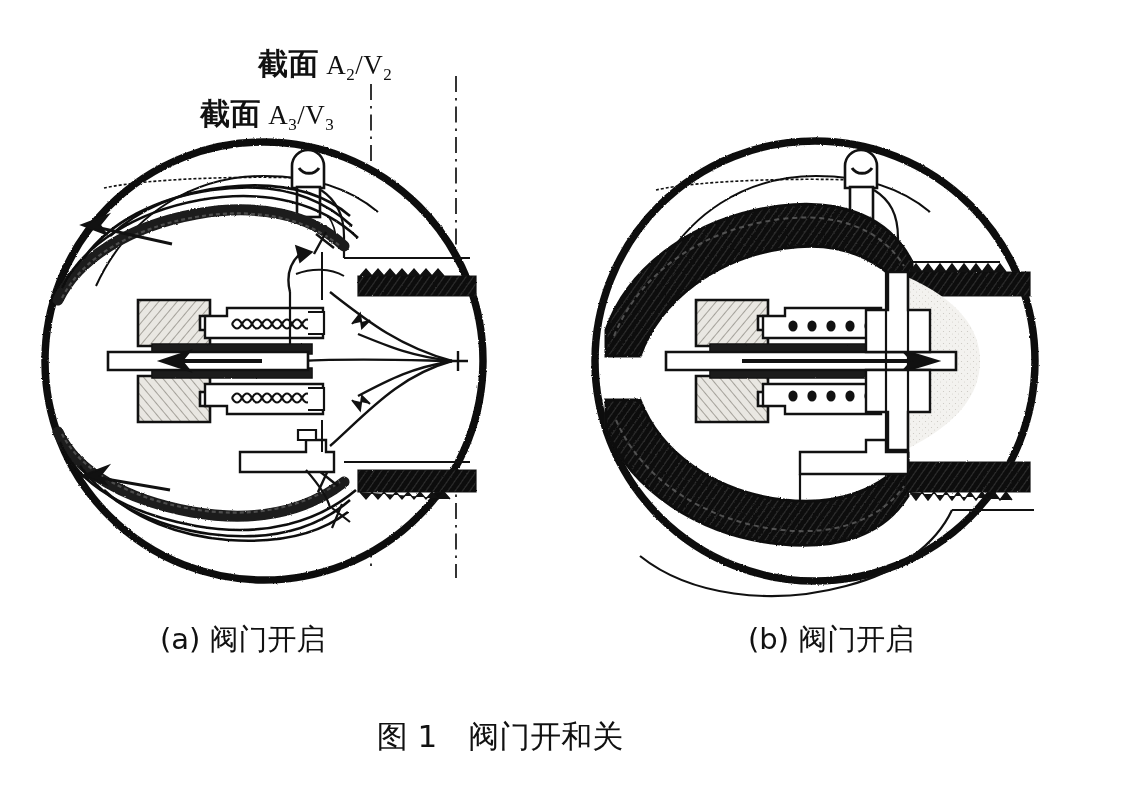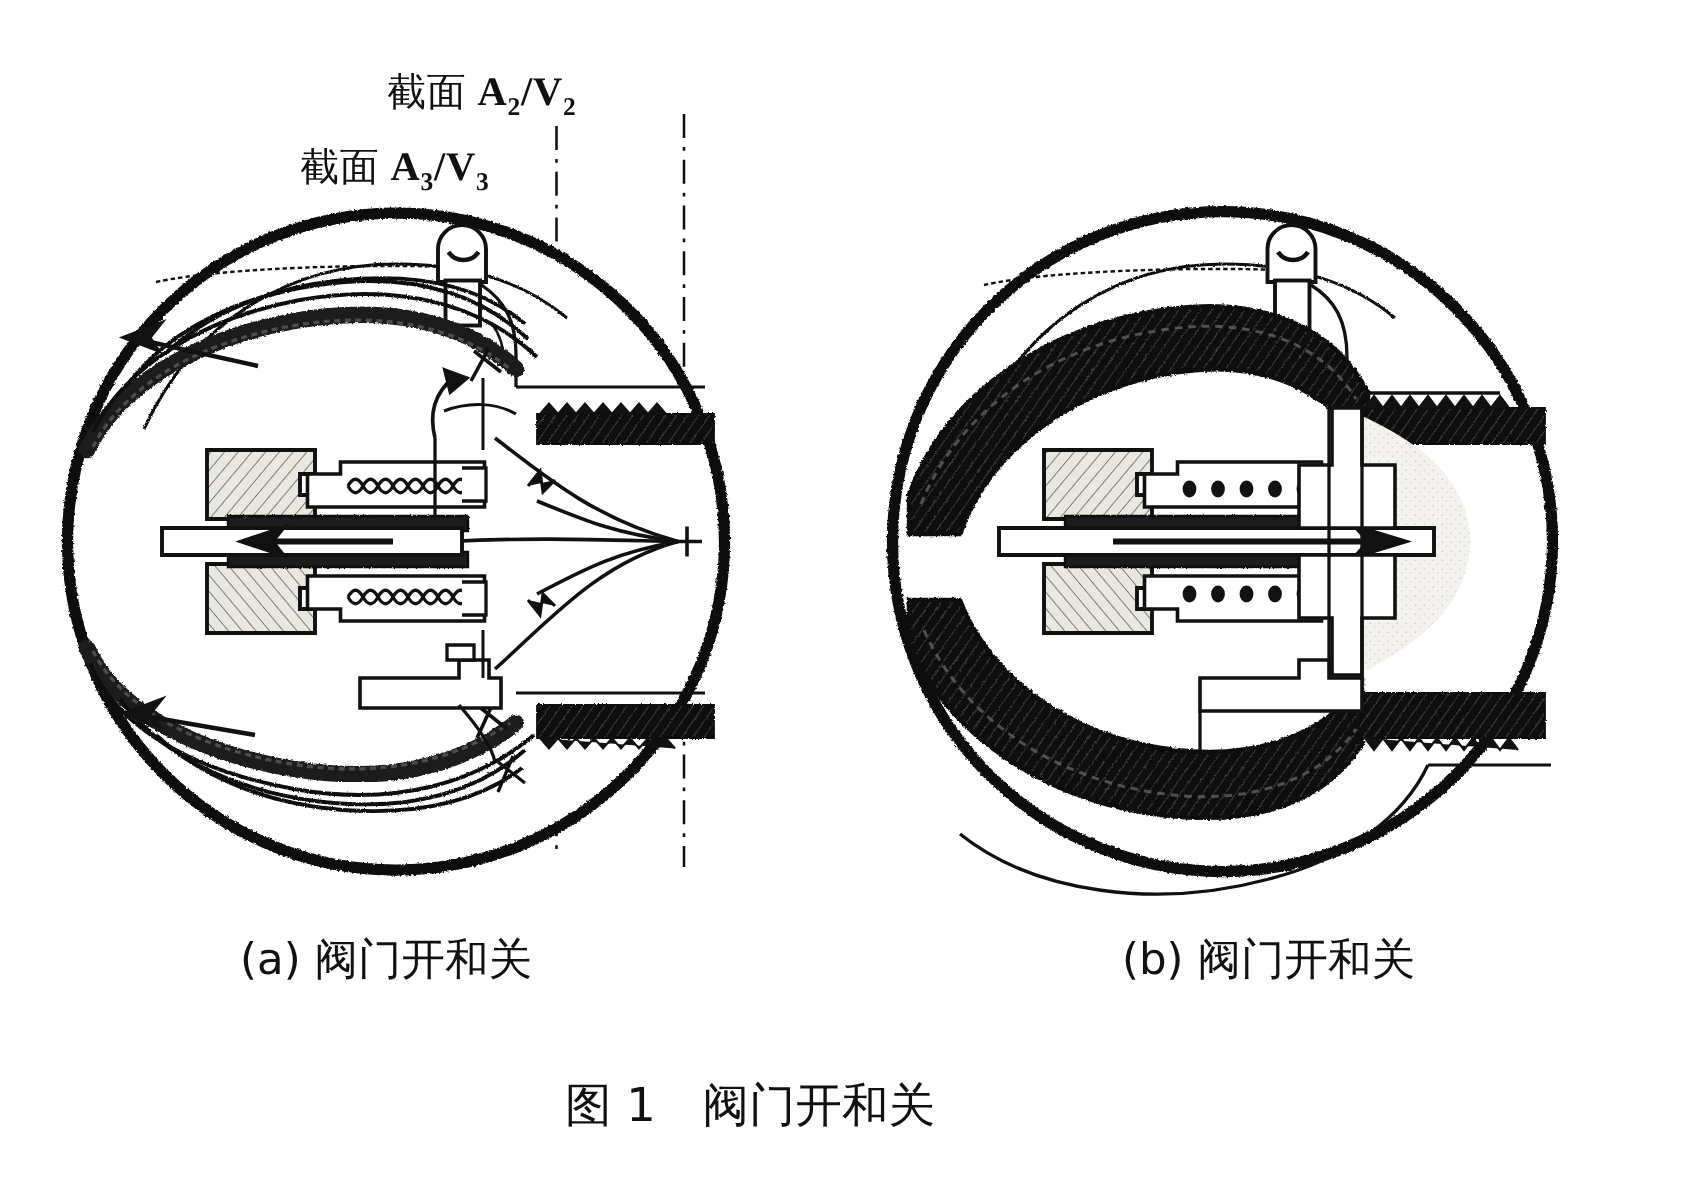--- a/index.html
+++ b/index.html
@@ -13,22 +13,22 @@
 
   .sec-label{
     position:absolute;
     font-family:"Liberation Serif","DejaVu Serif",serif;
     font-size:27px;
     color:#111;
     white-space:nowrap;
     letter-spacing:.5px;
   }
   .sec-label sub{font-size:17px;}
-  .sec-label .cjk{font-family:"DejaVu Sans","Liberation Sans",sans-serif;font-size:26px;}
-  .sec-label .lat{font-family:"Liberation Serif","DejaVu Serif",serif;font-style:normal;font-weight:bold;}
+  .sec-label .cjk{font-family:"DejaVu Sans","Liberation Sans",sans-serif;font-size:30px;font-weight:bold;}
+  .sec-label .lat{font-family:"Liberation Serif","DejaVu Serif",serif;font-style:normal;}
 
   #lbl-a3{left:164px;top:94px;margin-left:36px;}
   #lbl-a2{left:258px;top:44px;}
   #lbl-a1{left:446px;top:32px;}
 
   .panel-caption{
     position:absolute;
     font-family:"DejaVu Sans","Liberation Sans",sans-serif;
     font-size:29px;
     color:#111;
@@ -317,18 +317,18 @@
     <span class="cjk">截面</span>
     <span class="lat"><span>A</span><sub>3</sub><span>/</span><span>V</span><sub>3</sub></span>
   </div>
 
   <div class="sec-label" id="lbl-a2">
     <span class="cjk">截面</span>
     <span class="lat"><span>A</span><sub>2</sub><span>/</span><span>V</span><sub>2</sub></span>
   </div>
 
 
-  <div class="panel-caption" id="cap-a">(a) 阀门开和关</div>
-  <div class="panel-caption" id="cap-b">(b) 阀门开和关</div>
+  <div class="panel-caption" id="cap-a">(a) 阀门开启</div>
+  <div class="panel-caption" id="cap-b">(b) 阀门开启</div>
 
   <div id="fig-caption">图 1　阀门开和关</div>
 
 </div>
 
 </body></html>

